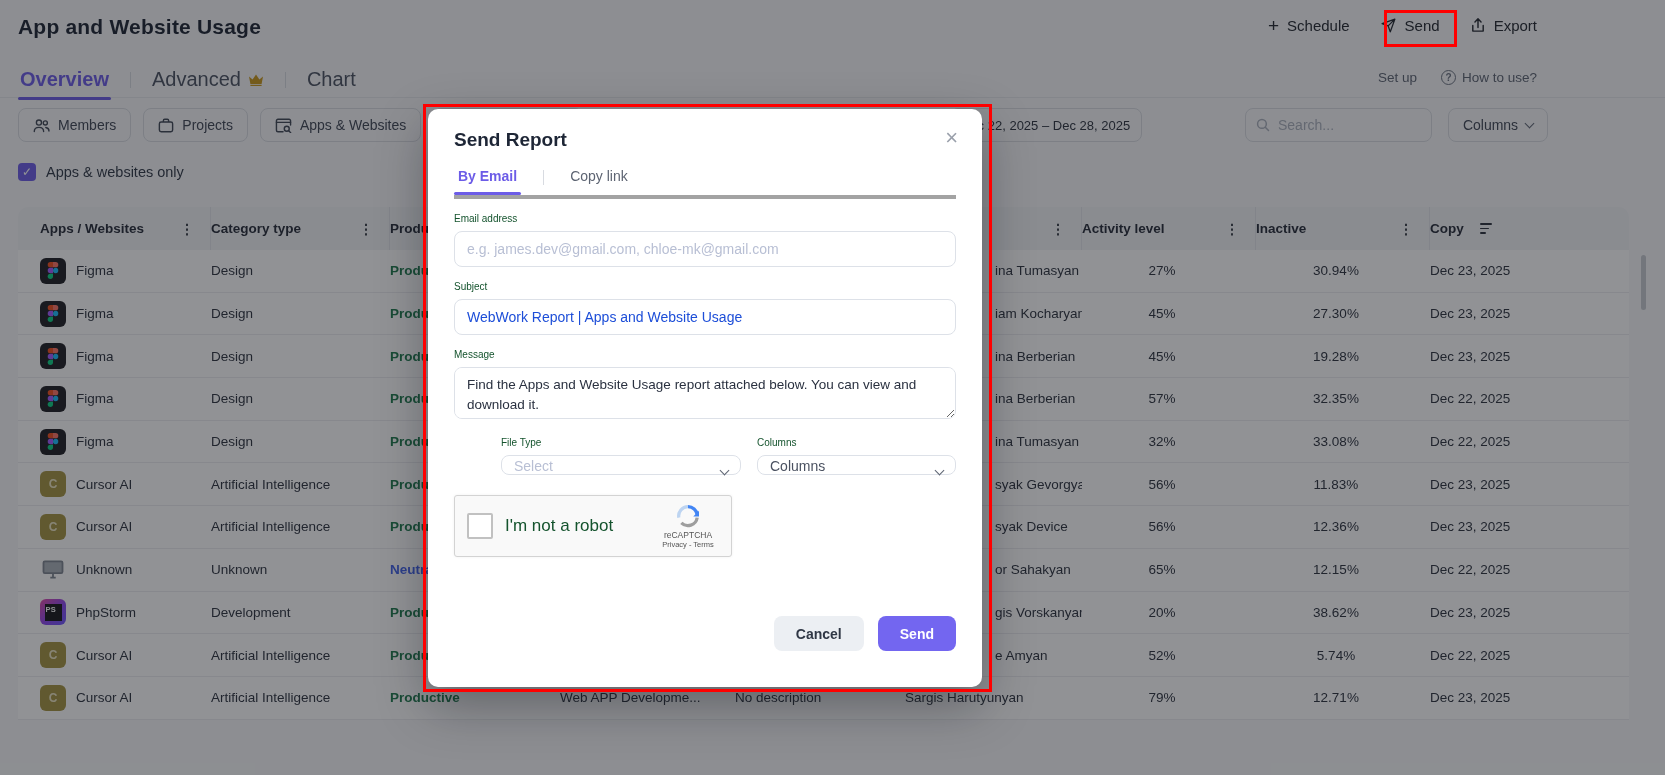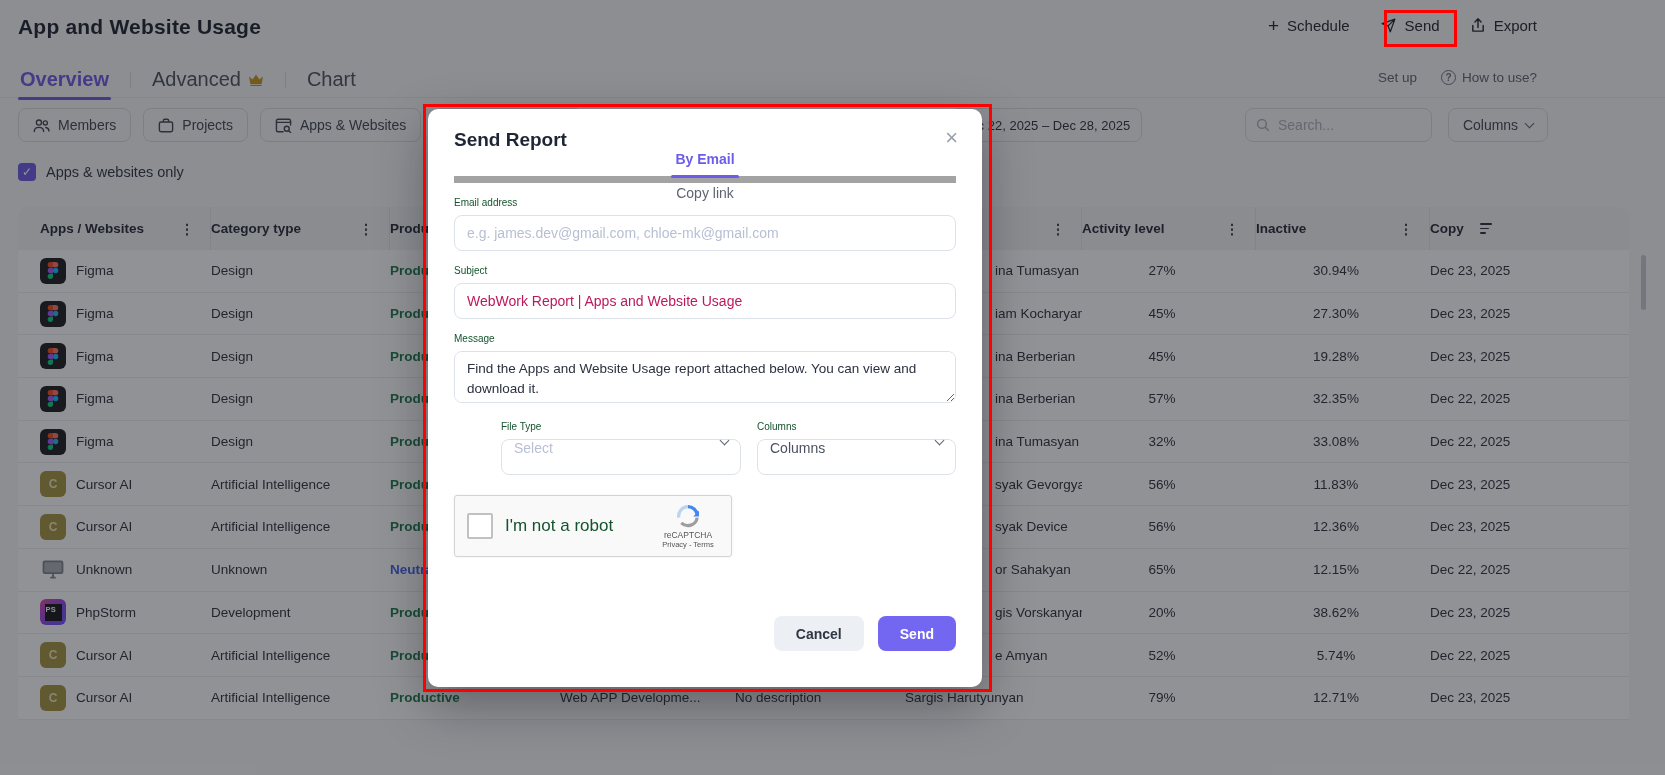--- a/index.html
+++ b/index.html
@@ -63,33 +63,33 @@
   .cell-member { padding-left:90px; }
   .trow.member-full .cell-member { padding-left:0; }
   .cell-center { text-align:center; padding-right:14px; }
   .scroll-thumb { position:absolute; left:1641px; top:255px; width:5px; height:55px; background:#c7cad0; border-radius:3px; }
 
   
   .overlay { position:absolute; inset:0; background:rgba(22,24,30,0.47); z-index:40; }
   .modal { position:absolute; left:428px; top:109px; width:554px; height:578px; background:#fff; border-radius:10px; z-index:50; padding:20px 26px 24px; box-shadow:0 18px 50px rgba(10,12,20,.35); }
   .modal-title { font-size:19px; font-weight:700; color:#1e2636; }
   .modal-close { position:absolute; right:24px; top:18px; font-size:22px; color:#9aa0ab; cursor:pointer; line-height:1; font-weight:400; }
-  .modal-tabs { display:flex; align-items:center; border-bottom:7px solid #a3a3a3; height:32px;flex-direction:column; }
+  .modal-tabs { display:flex; align-items:center; margin-top:16px; border-bottom:4px solid #a3a3a3; height:32px; }
   .mtab { font-size:14px; color:#5d6472; padding:0 4px 10px; cursor:pointer; }
   .mtab.active { color:#6C5CE7; font-weight:600; position:relative; }
   .mtab.active::after { content:""; position:absolute; left:0; right:0; bottom:-1px; height:3px; background:#6C5CE7; border-radius:2px; }
   .mdiv { width:1px; height:15px; background:#d8dbe1; margin:0 22px 8px; }
   .flabel { font-size:10px; color:#14532d; margin:14px 0 7px; }
-  .tinput { width:100%; height:36px; border:1px solid #dde1e8; border-radius:8px; padding:0 12px; font-size:14px; color:#be185d; font-family:inherit; outline:none; background:#fff; }
+  .tinput { width:100%; height:36px; border:1px solid #dde1e8; border-radius:8px; padding:0 12px; font-size:14px; color:#1d4ed8; font-family:inherit; outline:none; background:#fff; }
   .tinput::placeholder { color:#b8bfd4; }
   textarea.tarea { width:100%; height:52px; border:1px solid #dde1e8; border-radius:8px; padding:7px 12px; font-size:13.5px; color:#2a3140; font-family:inherit; outline:none; resize:vertical; line-height:1.45; }
   .sel-row { display:flex; gap:16px; }
   .sel-col { flex:1; }
   .sel-col.l { flex:0 0 240px;margin-left:47px; }
-  .selbox { height:36px; border:1px solid #dde1e8; border-radius:8px; display:flex; align-items:flex-start; padding:0 12px; font-size:14px; cursor:pointer; }
+  .selbox { height:20px; border:1px solid #dde1e8; border-radius:8px; display:flex; align-items:flex-end; padding:0 12px; font-size:14px; cursor:pointer; }
   .selbox .val { flex:1; }
   .selbox .placeholder { color:#b8bfd4; }
   .selbox .value { color:#4a5160; }
   .recaptcha { margin-top:20px; width:278px; height:62px; background:#f9f9f9; border:1px solid #d3d3d3; border-radius:3px; box-shadow:0 0 3px rgba(0,0,0,.06); display:flex; align-items:center; padding:0 12px; font-family:"Liberation Sans", sans-serif; }
   .rc-check { width:26px; height:26px; background:#fff; border:2px solid #c1c1c1; border-radius:2px; cursor:pointer; flex:0 0 auto; }
   .rc-label { font-size:17px; color:#14532d; margin-left:12px; flex:1; }
   .rc-right { display:flex; flex-direction:column; align-items:center; width:62px; }
   .rc-brand { font-size:8.5px; color:#555; margin-top:1px; }
   .rc-links { font-size:7.5px; color:#555; }
   .modal-btns { position:absolute; right:26px; bottom:36px; display:flex; gap:14px; }

